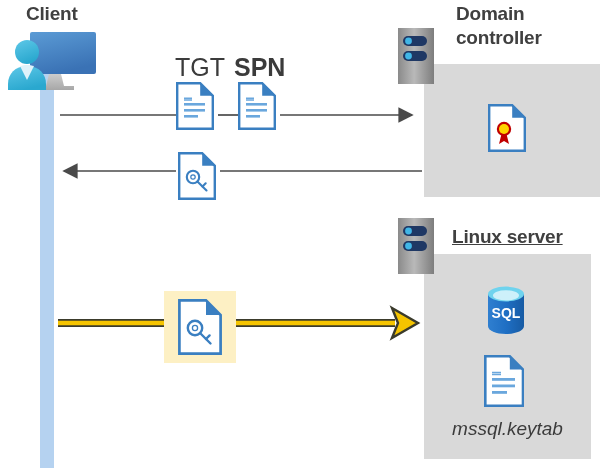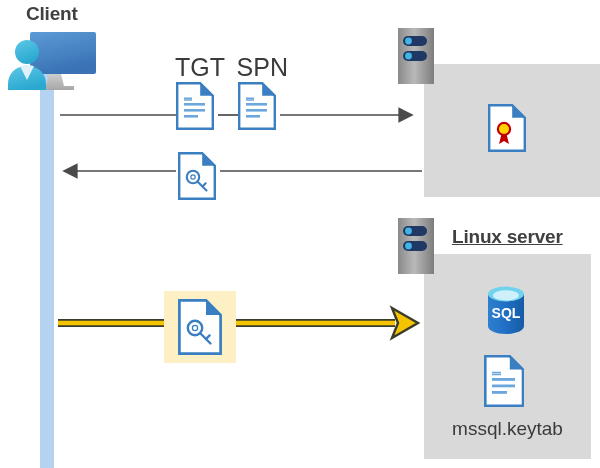--- a/index.html
+++ b/index.html
@@ -58,27 +58,28 @@
   #sql-icon  { left: 482px; top: 285px; width: 48px; height: 50px; }
   #keytab-icon { left: 484px; top: 355px; width: 40px; height: 52px; }
 
   
   .doc-label {
     font-size: 25px;
     color: #3b3b3b;
     line-height: 22px;
   }
   #tgt-label { left: 175px; top: 56px; width: 50px; text-align: center; }
-  #spn-label { left: 234px; top: 56px; width: 54px; text-align: right; }
+  #spn-label { left: 234px; top: 56px; width: 54px; text-align: left; font-weight: bold; }
 
   #keytab-label {
     left: 424px; top: 418px; width: 167px;
     text-align: center;
     font-size: 19px;
     color: #3b3b3b;
+    font-style: italic;
   }
 
   
   #key-highlight {
     left: 164px; top: 291px; width: 72px; height: 72px;
     background: #fdf0c4;
   }
 
   
   #wires { left: 0; top: 0; width: 600px; height: 468px; }
@@ -88,20 +89,24 @@
 
 <div id="canvas">
 
   <div id="dc-panel" class="abs panel"></div>
   <div id="lx-panel" class="abs panel"></div>
 
   <div id="lifeline" class="abs"></div>
 
   <div id="client-title" class="abs heading">Client</div>
 
+  <div id="dc-title" class="abs heading">
+    <div>Domain</div>
+    <div>controller</div>
+  </div>
 
   <div id="lx-title" class="abs heading">Linux server</div>
 
   <div id="client-icon" class="abs">
     <svg width="92" height="72" viewBox="0 0 92 72">
       <defs>
         <linearGradient id="mong" x1="0" y1="0" x2="0.35" y2="1">
           <stop offset="0" stop-color="#5b9bd5"></stop>
           <stop offset="1" stop-color="#3a72b5"></stop>
         </linearGradient>

